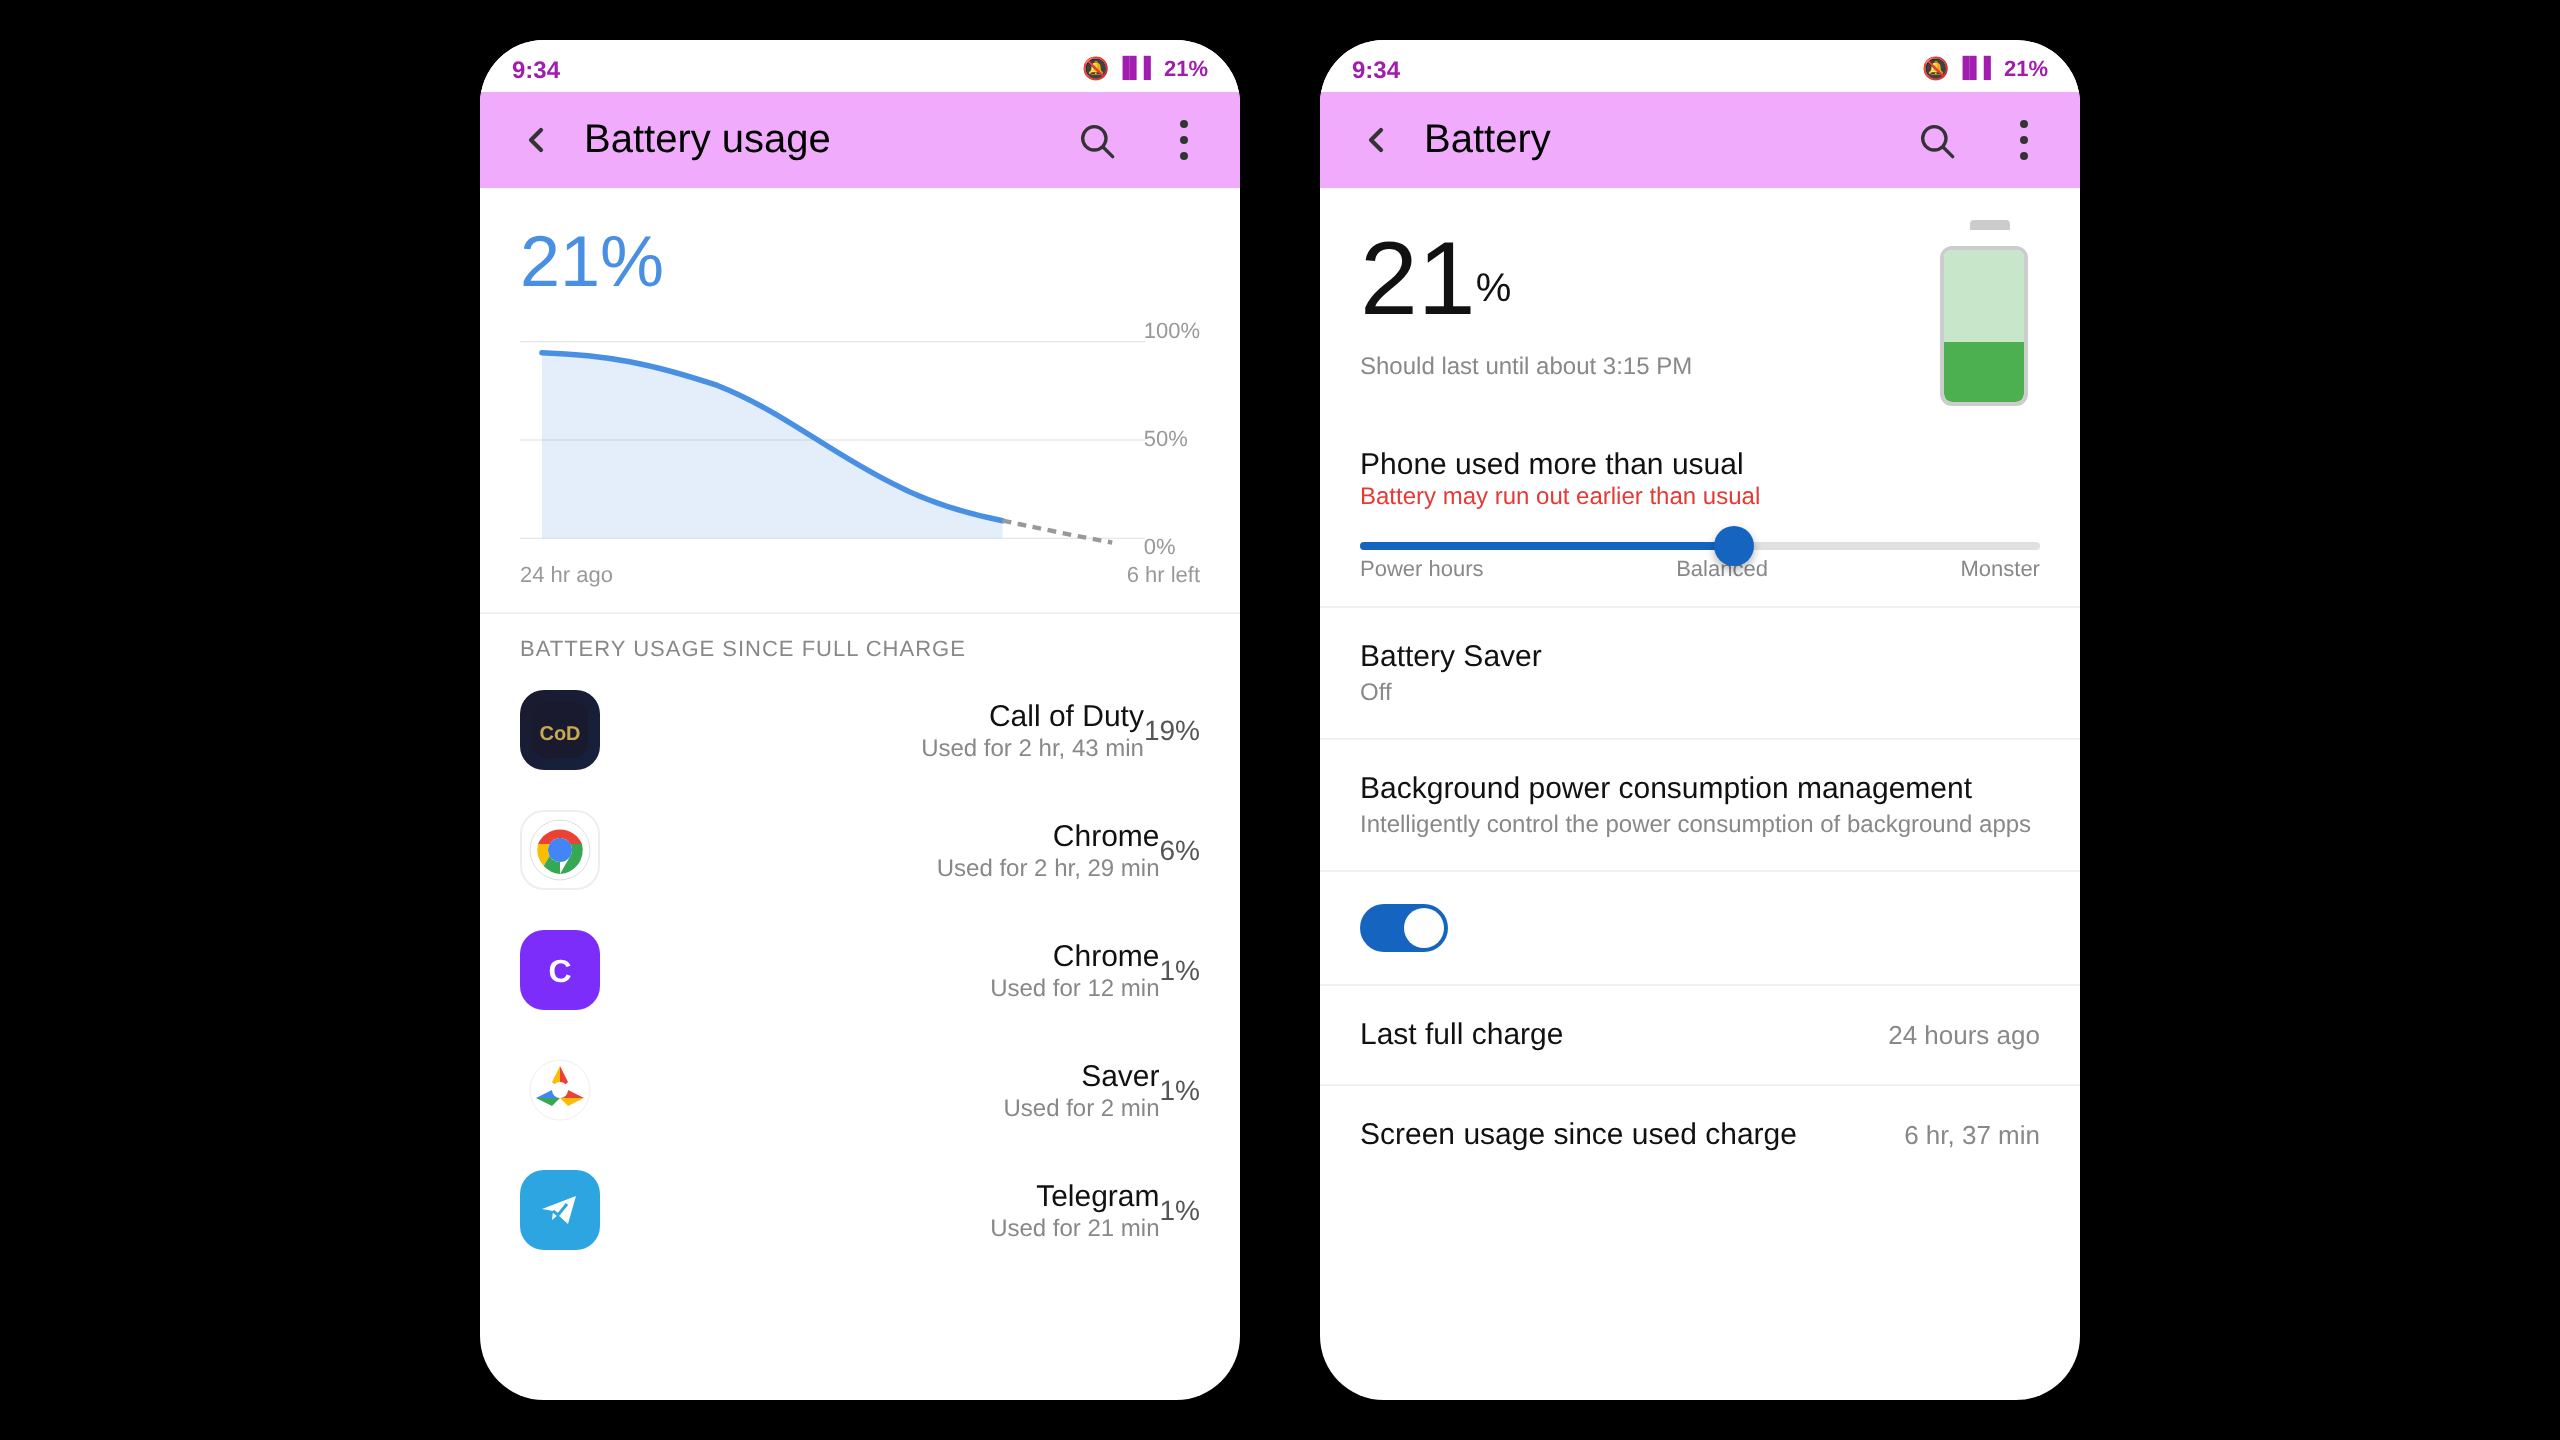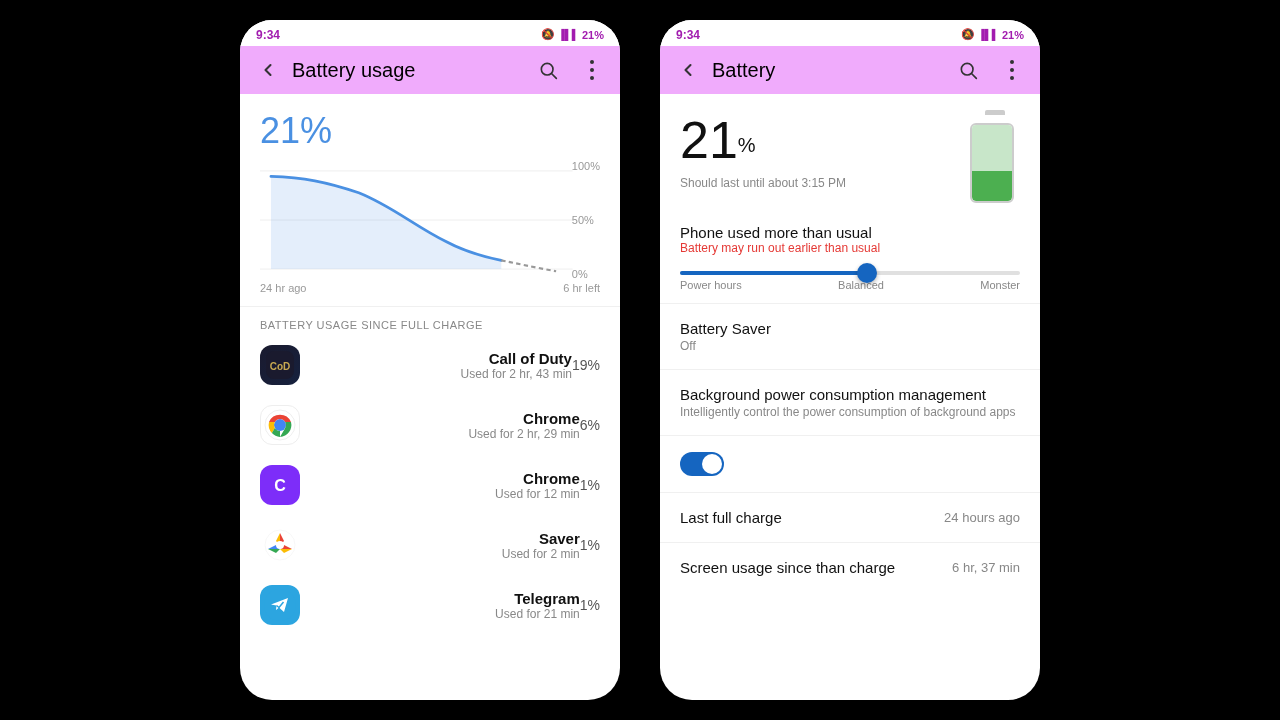--- a/index.html
+++ b/index.html
@@ -167,21 +167,21 @@
       font-size: 20px;
       margin-right: 12px;
       flex-shrink: 0;
       overflow: hidden;
     }
     .app-info {
       flex: 1;
     }
     .app-name {
       font-size: 15px;
-      font-weight: 700;
+      font-weight: 400;
       color: #111;
     }
     .app-usage {
       font-size: 12px;
       color: #888;
     }
     .app-percent {
       font-size: 14px;
       color: #555;
     }
@@ -603,19 +603,19 @@
         <div class="settings-item-row">
           <div class="settings-item-title">Last full charge</div>
           <div class="settings-item-value">24 hours ago</div>
         </div>
       </div>
 
       <div class="divider"></div>
 
       <div class="settings-item">
         <div class="settings-item-row">
-          <div class="settings-item-title">Screen usage since than charge</div>
+          <div class="settings-item-title">Screen usage since used charge</div>
           <div class="settings-item-value">6 hr, 37 min</div>
         </div>
       </div>
     </div>
   </div>
 </div>
 
 </body></html>

